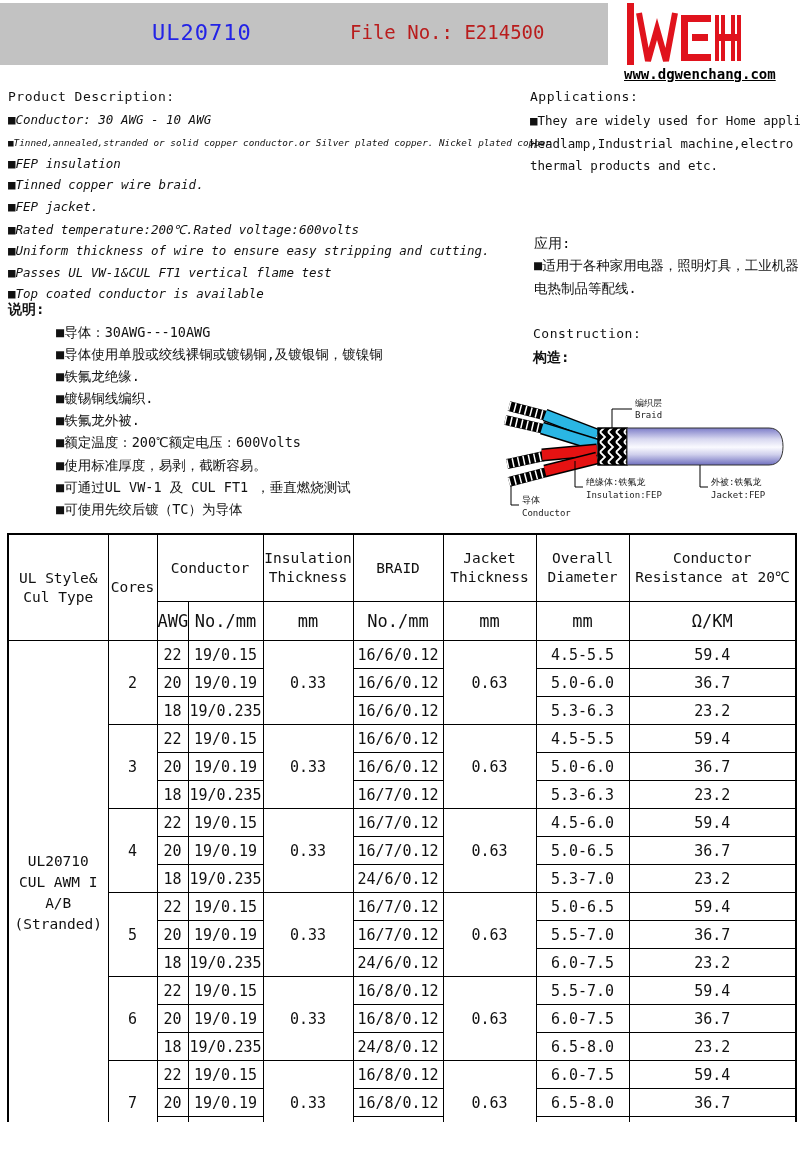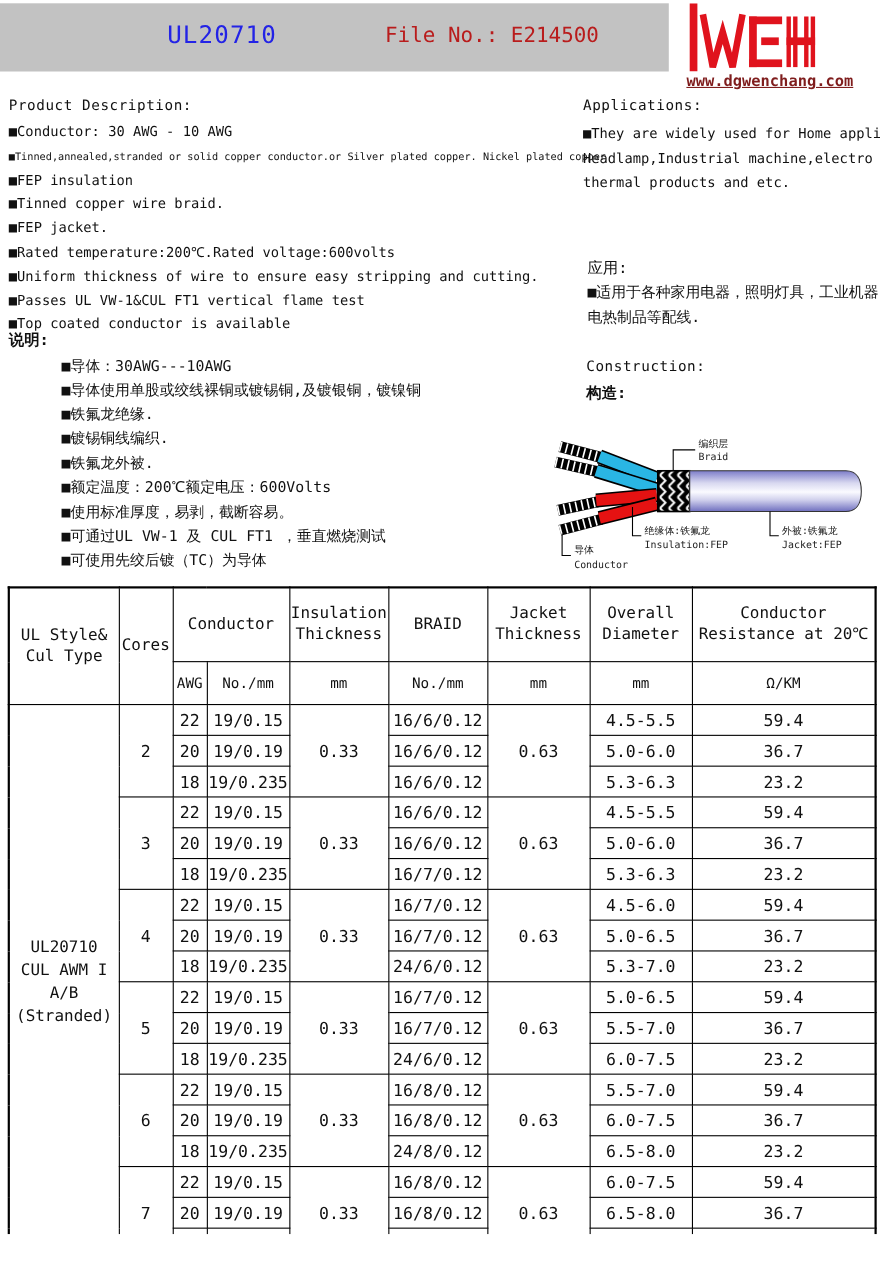--- a/index.html
+++ b/index.html
@@ -3,47 +3,47 @@
 <meta charset="utf-8">
 <style>
   html,body{margin:0;padding:0;background:#fff;}
   .page{position:relative;width:800px;height:1122px;background:#fff;overflow:hidden;
         font-family:"DejaVu Sans Mono","Liberation Mono",monospace;color:#111;}
   
   .topbar{position:absolute;left:0;top:3px;width:608px;height:62px;background:#c2c2c2;}
   .title{position:absolute;left:152px;top:17px;font-size:22px;color:#2323e6;letter-spacing:1px;}
   .fileno{position:absolute;left:350px;top:18px;font-size:19px;color:#b91c1c;}
   .logo{position:absolute;left:624px;top:3px;width:118px;height:62px;}
-  .website{position:absolute;left:624px;top:66px;font-size:14px;font-weight:bold;color:#7f1d1d;text-decoration:underline;cursor:pointer;}
+  .website{position:absolute;left:624px;top:66px;font-size:14px;font-weight:bold;color:#000000;text-decoration:underline;cursor:pointer;}
   
   .h-en{font-weight:normal;font-size:13px;letter-spacing:0.5px;}
   .h-cn{font-weight:bold;font-size:14px;}
   .pd-head{position:absolute;left:8px;top:89px;}
   .pd-items{position:absolute;left:8px;top:112px;width:500px;}
-  .pd-items div{height:21.8px;font-size:12.5px;white-space:nowrap;}
+  .pd-items div{height:21.8px;font-size:12.5px;white-space:nowrap;font-style:italic;}
   .pd-items div.small{font-size:9.3px;padding-top:3px;height:18.8px;}
   .sm-head{position:absolute;left:8px;top:301px;}
   .sm-items{position:absolute;left:8px;top:324px;width:500px;margin-left:48px;}
   .sm-items div{height:22.1px;font-size:13.5px;white-space:nowrap;}
   .app-head{position:absolute;left:530px;top:89px;}
   .app-lines{position:absolute;left:530px;top:113px;width:268px;}
   .app-lines div{height:22.6px;font-size:12.5px;white-space:nowrap;}
   .yy-head{position:absolute;left:534px;top:235px;font-size:14px;}
   .yy-lines{position:absolute;left:534px;top:257px;width:268px;}
   .yy-lines div{height:23px;font-size:13.5px;white-space:nowrap;}
   .cons-head{position:absolute;left:533px;top:326px;}
   .cons-head-cn{position:absolute;left:533px;top:349px;}
   .diagram{position:absolute;left:495px;top:392px;}
   .diagram text{font-family:"DejaVu Sans Mono","Liberation Mono",monospace;fill:#222;}
   
   .spec{position:absolute;left:7px;top:533px;width:789px;border-collapse:collapse;table-layout:fixed;
         border:2px solid #000;}
   .spec td{border:1px solid #000;text-align:center;vertical-align:middle;padding:0;overflow:hidden;}
   .spec tr.h1 td{height:66px;font-size:14.5px;line-height:19px;}
-  .spec tr.h2 td{height:38px;font-size:13px;}
+  .spec tr.h2 td{height:38px;font-size:17px;}
   .spec tr.b td{height:27px;font-size:15px;}
   .spec tr.f td{height:27px;font-size:13.5px;}
   .stylecell div{line-height:21px;font-size:14.5px;}
 </style>
 </head>
 <body>
 
 <div class="page">
 
   <div class="topbar">

